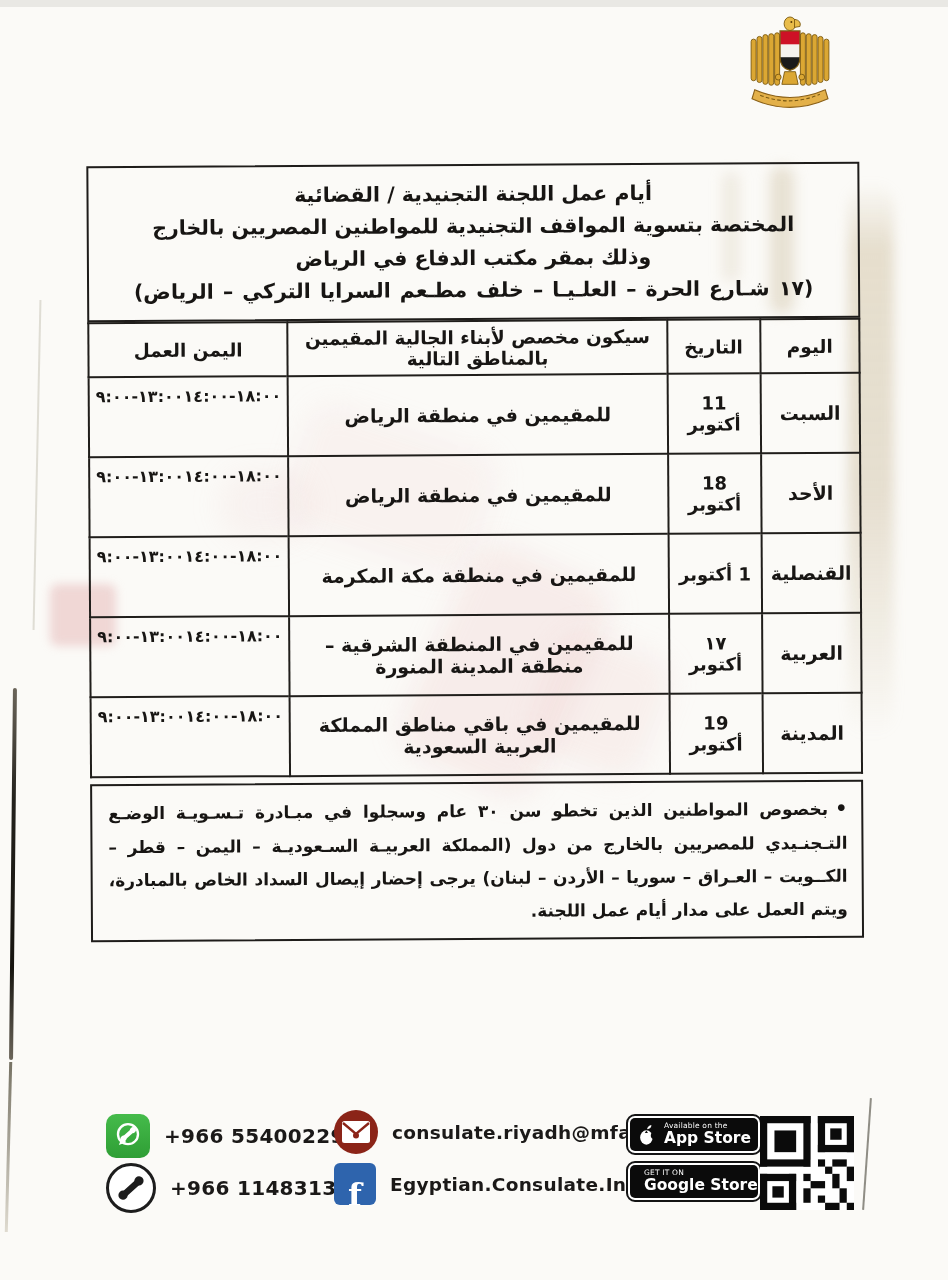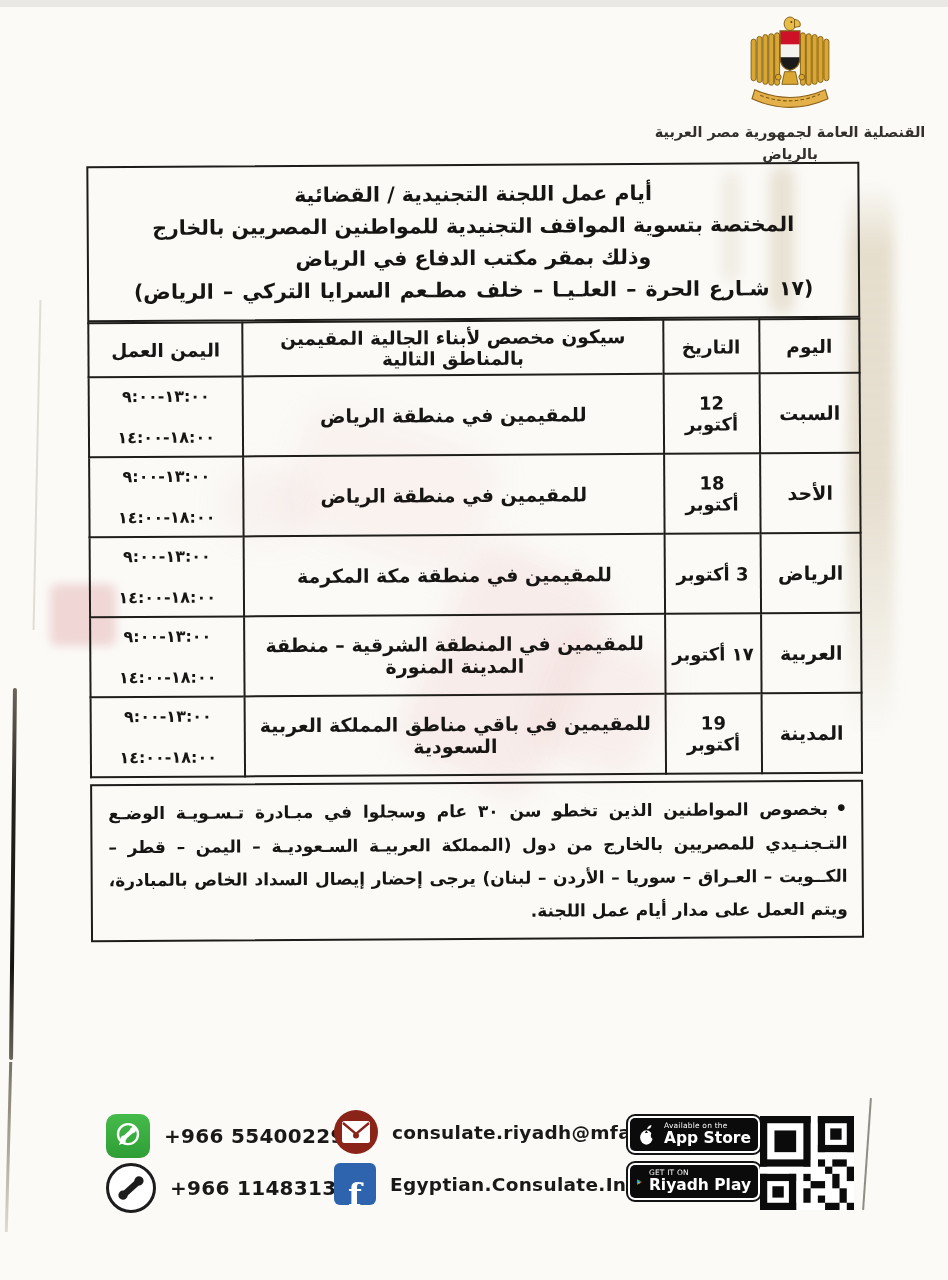--- a/index.html
+++ b/index.html
@@ -53,21 +53,21 @@
   }
   #schedule th{height:54px;font-size:18.5px;}
   #schedule td{height:80px;}
   .col-day{width:100px;}   .col-date{width:96px;}
   .col-aud{width:419px;}   .col-hours{width:154px;}
   th.col-aud{text-align:right;padding-right:8px;}
   td.cell-day{font-size:19px;margin-left:15px;}
   td.cell-date{font-size:18px;}
   td.cell-aud{font-size:19px;}
   td.cell-hours{padding:8px 10px;}
-  .hours-wrap{direction:ltr;display:flex;flex-direction:column;justify-content:space-between;height:60px;
+  .hours-wrap{direction:ltr;display:flex;flex-direction:row;justify-content:space-between;height:60px;
               font-size:16px;letter-spacing:2px;}
 
   #footnote{
     position:absolute;left:88px;top:782px;width:773px;min-height:96px;box-sizing:border-box;
     border:2.6px solid #1e1c1a;direction:rtl;padding:8px 14px 10px 16px;
     font-weight:bold;font-size:17px;line-height:1.95;text-align:justify;color:#171513;
   }
   #footnote .bullet{font-size:19px;margin-left:7px;}
 
   
@@ -144,24 +144,20 @@
     </g>
     <path d="M44,21 h22 v29 q0,12 -11,14.5 q-11,-2.5 -11,-14.5 z" fill="none" stroke="#7c5a10" stroke-width="1.4"></path>
 
     <path d="M49,66 h12 l3,14 h-18 z" fill="#dba733" stroke="#7c5a10" stroke-width="1"></path>
     <circle cx="42" cy="72" r="3.2" fill="#dba733" stroke="#7c5a10" stroke-width="1"></circle>
     <circle cx="68" cy="72" r="3.2" fill="#dba733" stroke="#7c5a10" stroke-width="1"></circle>
 
     <path d="M16,86 q39,17 78,0 l3,10 q-42,19 -84,0 z" fill="#e3b049" stroke="#8a6018" stroke-width="1.2"></path>
     <path d="M22,92 q33,13 66,-1" fill="none" stroke="#7a5a14" stroke-width="1.3" stroke-dasharray="4,2.5"></path>
   </svg>
-  <div id="org-name">
-    <div>القنصلية العامة لجمهورية مصر العربية</div>
-    <div>بالرياض</div>
-  </div>
 </div>
 
 <div id="doc">
 
   <div id="header-box">
     <div>أيام عمل اللجنة التجنيدية / القضائية</div>
     <div>المختصة بتسوية المواقف التجنيدية للمواطنين المصريين بالخارج</div>
     <div>وذلك بمقر مكتب الدفاع في الرياض</div>
     <div class="hline4">(١٧ شـارع الحرة – العلـيـا – خلف مطـعم السرايا التركي – الرياض)</div>
   </div>
@@ -169,43 +165,43 @@
   <table id="schedule" dir="rtl">
     <tbody>
         <tr>
       <th class="col-day">اليوم</th>
       <th class="col-date">التاريخ</th>
       <th class="col-aud">سيكون مخصص لأبناء الجالية المقيمين بالمناطق التالية</th>
       <th class="col-hours">اليمن العمل</th>
     </tr>
     <tr>
       <td class="cell-day">السبت</td>
-      <td class="cell-date">12 أكتوبر</td>
+      <td class="cell-date">11 أكتوبر</td>
       <td class="cell-aud">للمقيمين في منطقة الرياض</td>
       <td class="cell-hours">
         <div class="hours-wrap">
           <span>١٣:٠٠-٩:٠٠</span>
           <span>١٨:٠٠-١٤:٠٠</span>
         </div>
       </td>
     </tr>
     <tr>
       <td class="cell-day">الأحد</td>
       <td class="cell-date">18 أكتوبر</td>
       <td class="cell-aud">للمقيمين في منطقة الرياض</td>
       <td class="cell-hours">
         <div class="hours-wrap">
           <span>١٣:٠٠-٩:٠٠</span>
           <span>١٨:٠٠-١٤:٠٠</span>
         </div>
       </td>
     </tr>
     <tr>
-      <td class="cell-day">الرياض</td>
-      <td class="cell-date">3 أكتوبر</td>
+      <td class="cell-day">القنصلية</td>
+      <td class="cell-date">1 أكتوبر</td>
       <td class="cell-aud">للمقيمين في منطقة مكة المكرمة</td>
       <td class="cell-hours">
         <div class="hours-wrap">
           <span>١٣:٠٠-٩:٠٠</span>
           <span>١٨:٠٠-١٤:٠٠</span>
         </div>
       </td>
     </tr>
     <tr>
       <td class="cell-day">العربية</td>
@@ -303,21 +299,21 @@
   <div class="badge">
     <div class="badge-inner">
       <svg width="20" height="24" viewBox="0 0 23 26">
         <polygon points="1,0 13,13 1,26" fill="#26c6f4"></polygon>
         <polygon points="1,0 18,9 13,13" fill="#00e571"></polygon>
         <polygon points="1,26 13,13 18,17" fill="#ffd500"></polygon>
         <polygon points="18,9 22.5,13 18,17 13.5,13" fill="#ff3a44"></polygon>
       </svg>
       <div class="badge-text">
         <span class="t1">GET IT ON</span>
-        <span class="t2">Riyadh Play</span>
+        <span class="t2">Google Store</span>
       </div>
     </div>
   </div>
 </div>
 
 <div id="qr">
   <svg width="94" height="94" viewBox="0 0 91 91">
     <rect width="91" height="91" fill="#fff"></rect>
     <g fill="#0b0b0b">
 

